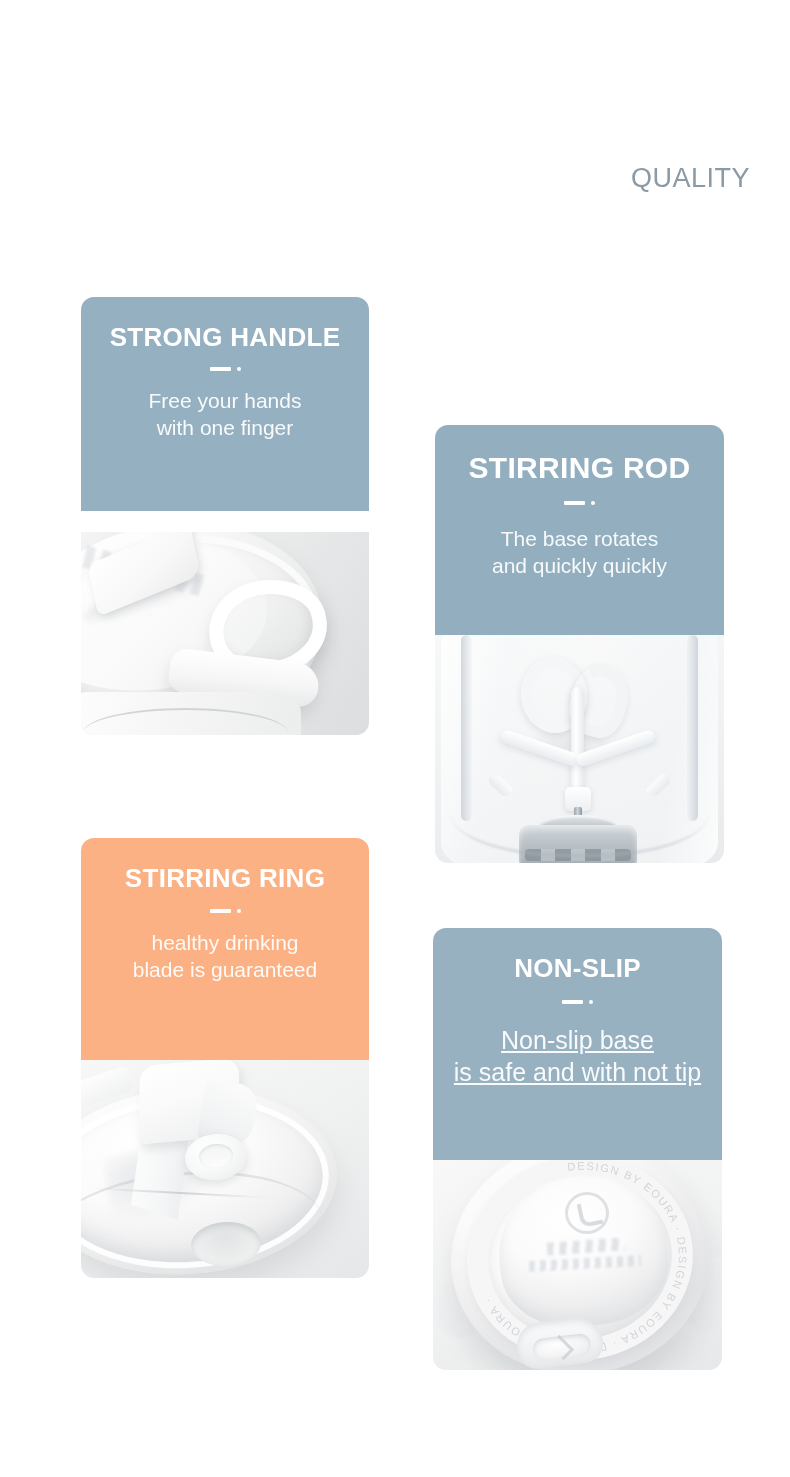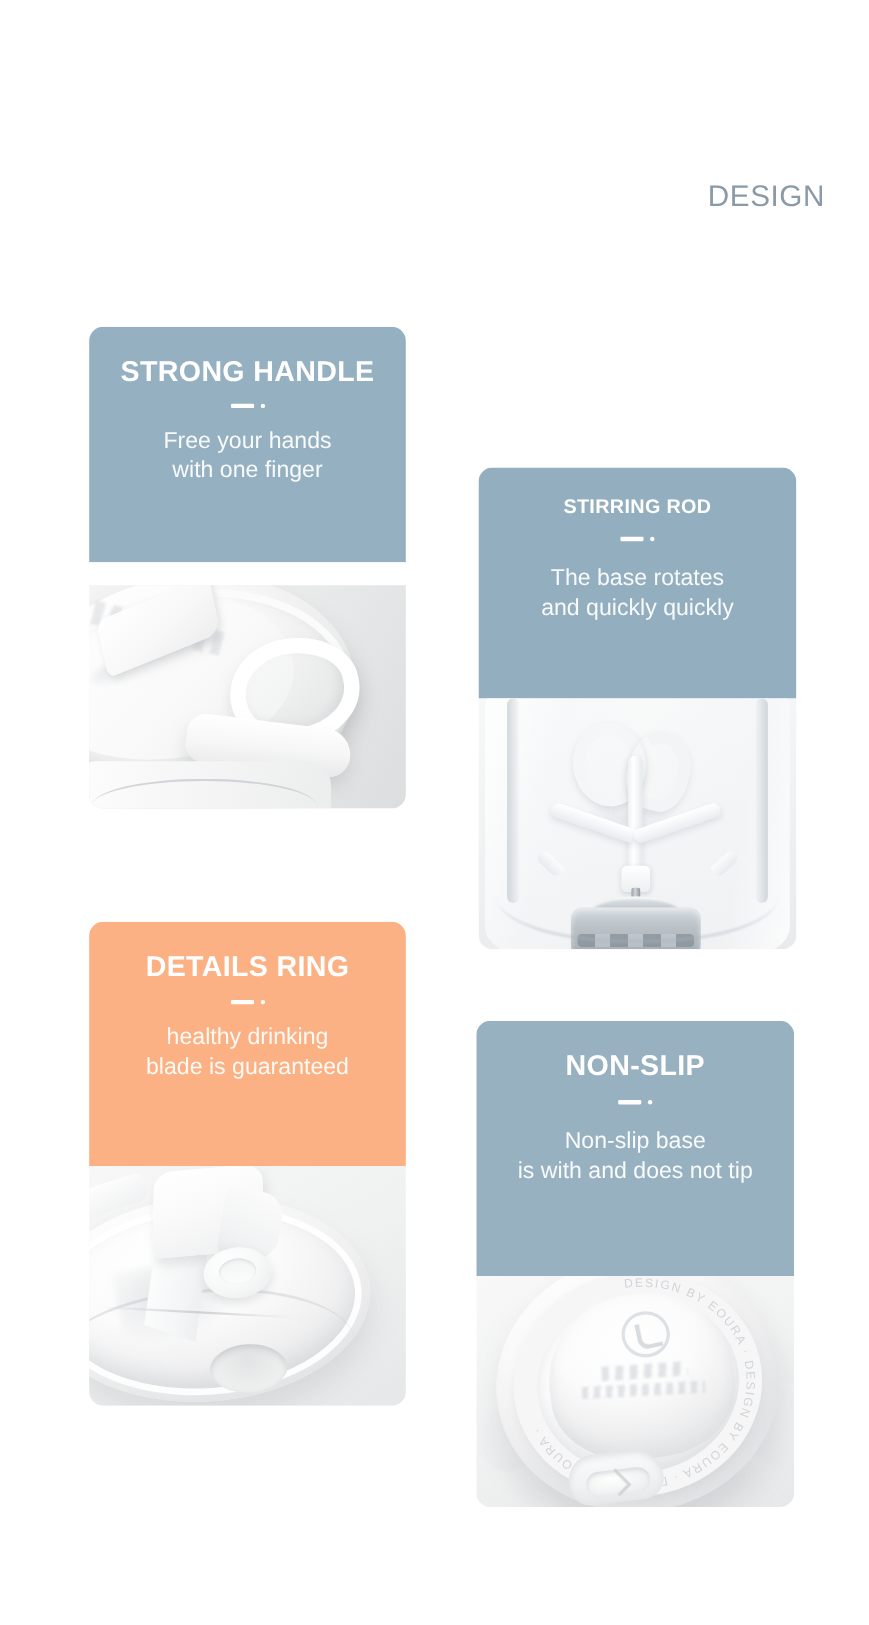--- a/index.html
+++ b/index.html
@@ -100,28 +100,28 @@
   #card-stirring .card-head,
   #card-silicone .card-head,
   #card-nonslip  .card-head { padding: 26px 14px 20px; }
 
   #card-handle   .card-head { background: #95b0c0; height: 214px; }
   #card-stirring .card-head { background: #93afbf; height: 210px; }
   #card-silicone .card-head { background: #fbb183; height: 222px; }
   #card-nonslip  .card-head { background: #97b1c0; height: 232px; }
 
   #card-handle   .card-title { font-size: 26px; }
-  #card-stirring .card-title { font-size: 18px; }
+  #card-stirring .card-title { font-size: 30px; }
   #card-silicone .card-title { font-size: 26px; }
   #card-nonslip  .card-title { font-size: 26px; }
 
   #card-handle   .card-desc { font-size: 21px; }
   #card-stirring .card-desc { font-size: 21px; }
   #card-silicone .card-desc { font-size: 21px; }
-  #card-nonslip  .card-desc { font-size: 21px; }
+  #card-nonslip  .card-desc { font-size: 25px; text-decoration: underline; }
 
   #card-handle   .divider { margin: 9px 0 10px; }
   #card-stirring .divider { margin: 11px 0 14px; }
   #card-silicone .divider { margin: 10px 0 10px; }
   #card-nonslip  .divider { margin: 11px 0 14px; }
 
   
   #photo-handle {
     background:
       linear-gradient(118deg, #f4f4f5 0%, #eceded 40%, #e3e4e5 75%, #dcdddf 100%);
@@ -629,21 +629,21 @@
     left: 22px; top: 172px;
     width: 250px; height: 60px;
     background: radial-gradient(ellipse at 50% 20%, rgba(176,180,186,0.28), rgba(176,180,186,0) 72%);
     filter: blur(5px);
   }
 </style>
 </head>
 <body>
 
 <div id="header">
-  <div class="eyebrow">DESIGN</div>
+  <div class="eyebrow">QUALITY</div>
 </div>
 
 <div class="card" id="card-handle">
   <div class="card-head">
     <div class="card-title">STRONG HANDLE</div>
     <div class="divider">
       <span class="dash"></span>
         <span class="dot"></span>
     </div>
     <div class="card-desc">
@@ -695,21 +695,21 @@
     <div class="hub-shaft"></div>
     <div class="hub-top"></div>
     <div class="hub-body"></div>
     <div class="hub-groove"></div>
     <div class="glass-curve"></div>
   </div>
 </div>
 
 <div class="card" id="card-silicone">
   <div class="card-head">
-    <div class="card-title">DETAILS RING</div>
+    <div class="card-title">STIRRING RING</div>
     <div class="divider">
       <span class="dash"></span>
         <span class="dot"></span>
     </div>
     <div class="card-desc">
       <div>healthy drinking</div>
       <div>blade is guaranteed</div>
     </div>
   </div>
   <div class="card-photo" id="photo-silicone">
@@ -730,21 +730,21 @@
 
 <div class="card" id="card-nonslip">
   <div class="card-head">
     <div class="card-title">NON-SLIP</div>
     <div class="divider">
       <span class="dash"></span>
         <span class="dot"></span>
     </div>
     <div class="card-desc">
       <div>Non-slip base</div>
-      <div>is with and does not tip</div>
+      <div>is safe and with not tip</div>
     </div>
   </div>
   <div class="card-photo" id="photo-nonslip">
     <div class="base-shadow"></div>
     <div class="foot-left"></div>
     <div class="foot-right"></div>
     <div class="base-outer"></div>
     <div class="ring-band"></div>
     <div class="ring-text">
       <svg viewBox="0 0 226 204">

